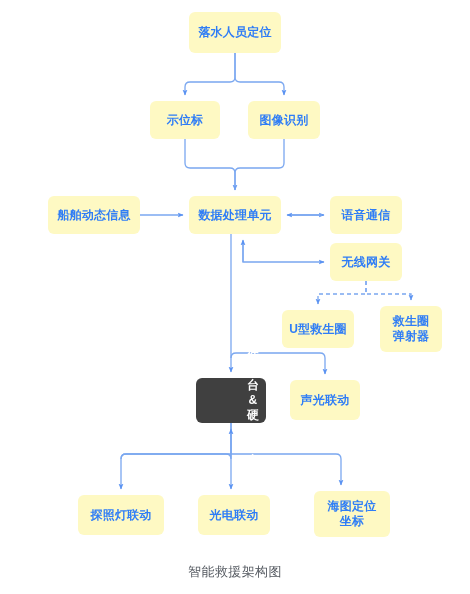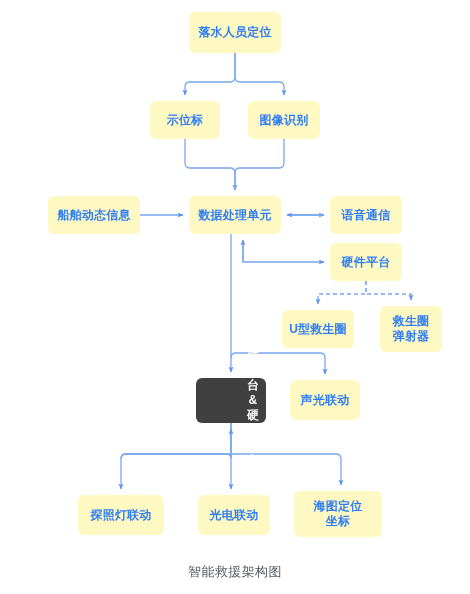--- a/index.html
+++ b/index.html
@@ -126,21 +126,21 @@
 
   <div class="node" style="left:189px; top:196px; width:92px; height:38px;">
     <span class="node-label">数据处理单元</span>
   </div>
 
   <div class="node" style="left:330px; top:196px; width:72px; height:38px;">
     <span class="node-label">语音通信</span>
   </div>
 
   <div class="node" style="left:330px; top:243px; width:72px; height:38px;">
-    <span class="node-label">硬件平台</span>
+    <span class="node-label">无线网关</span>
   </div>
 
   <div class="node" style="left:282px; top:310px; width:72px; height:38px;">
     <span class="node-label">U型救生圈</span>
   </div>
 
   <div class="node" style="left:380px; top:306px; width:62px; height:46px;">
     <span class="node-label">救生圈
 弹射器</span>
   </div>
@@ -155,20 +155,20 @@
   </div>
 
   <div class="node" style="left:78px; top:495px; width:86px; height:40px;">
     <span class="node-label">探照灯联动</span>
   </div>
 
   <div class="node" style="left:198px; top:495px; width:72px; height:40px;">
     <span class="node-label">光电联动</span>
   </div>
 
-  <div class="node" style="left:294px; top:491px; width:88px; height:46px;">
+  <div class="node" style="left:314px; top:491px; width:76px; height:46px;">
     <span class="node-label">海图定位
 坐标</span>
   </div>
 
   <div id="caption">智能救援架构图</div>
 
 </div>
 
 </body></html>

